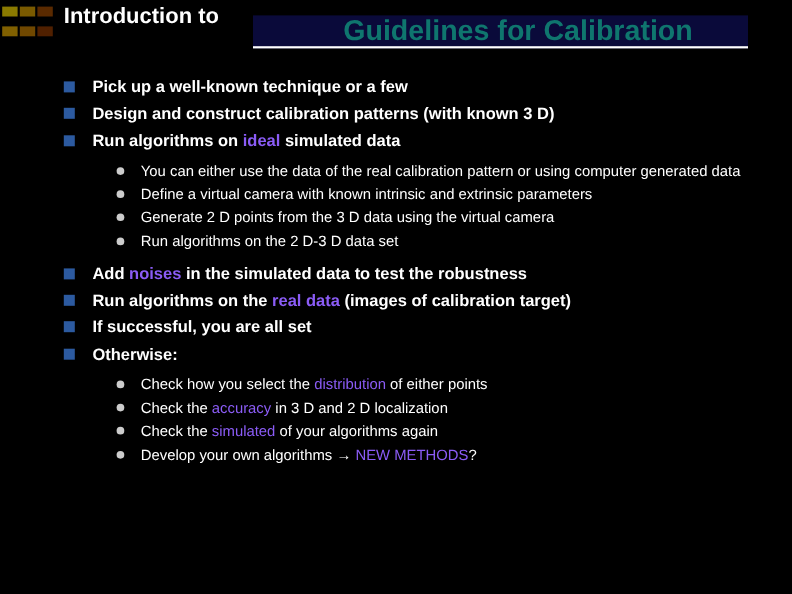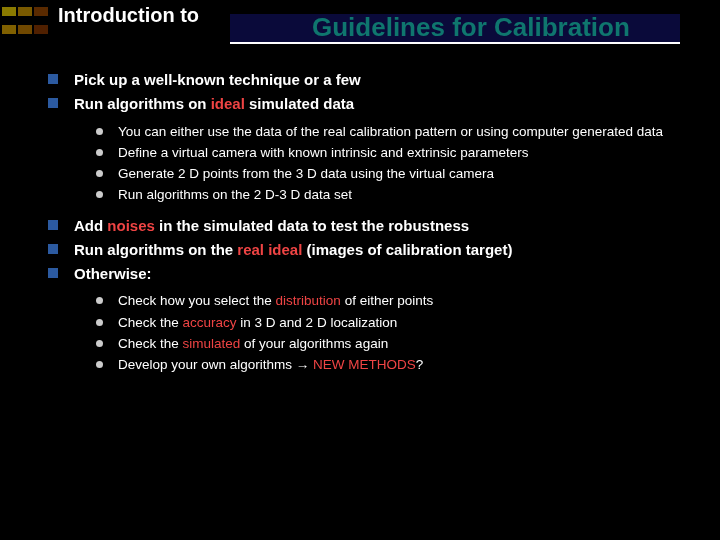--- a/index.html
+++ b/index.html
@@ -50,21 +50,21 @@
   }
   .title {
     position: absolute;
     left: 312px;
     top: 12px;
     font-size: 26px;
     font-weight: bold;
     color: #0f766e;
   }
   .content {
-    padding: 10px 20px 0 32px;
+    padding: 10px 20px 0 42px;
   }
   .l1 {
     list-style: none;
     margin: 0;
     padding: 0;
   }
   .l1 > li {
     position: relative;
     padding-left: 42px;
     font-size: 15px;
@@ -97,52 +97,54 @@
   .l2 > li::before {
     content: "";
     position: absolute;
     left: 64px;
     top: 6px;
     width: 7px;
     height: 7px;
     background: #ccc;
     border-radius: 50%;
   }
-  .red { color: #ef4444; }
+  .red { color: #8b5cf6; }
   .arrow { font-weight: normal; }
 </style>
 </head>
 <body>
 
 <div class="header">
   <div class="color-blocks">
     <div><span class="block b1"></span><span class="block b2"></span><span class="block b3"></span></div>
     <div class="row2"><span class="block b4"></span><span class="block b5"></span><span class="block b6"></span></div>
   </div>
   <div class="intro">
     <div>Introduction to</div>
   </div>
   <div class="titlebar"></div>
   <div class="title">Guidelines for Calibration</div>
 </div>
 
 <div class="content">
   <ul class="l1" id="list-a">
       <li><span>Pick up a well-known technique or a few</span></li>
+      <li><span>Design and construct calibration patterns (with known 3 D)</span></li>
       <li><span>Run algorithms on </span><span class="red">ideal</span><span> simulated data</span></li>
     </ul>
   <ul class="l2" id="sub-a">
       <li>You can either use the data of the real calibration pattern or using computer generated data</li>
       <li>Define a virtual camera with known intrinsic and extrinsic parameters</li>
       <li>Generate 2 D points from the 3 D data using the virtual camera</li>
       <li>Run algorithms on the 2 D-3 D data set</li>
     </ul>
   <ul class="l1" id="list-b">
       <li><span>Add </span><span class="red">noises</span><span> in the simulated data to test the robustness</span></li>
-      <li><span>Run algorithms on the </span><span class="red">real ideal</span><span> (images of calibration target)</span></li>
+      <li><span>Run algorithms on the </span><span class="red">real data</span><span> (images of calibration target)</span></li>
+      <li><span>If successful, you are all set</span></li>
       <li><span>Otherwise:</span></li>
     </ul>
   <ul class="l2" id="sub-b">
       <li><span>Check how you select the </span><span class="red">distribution</span><span>  of either points</span></li>
       <li><span>Check the </span><span class="red">accuracy</span><span> in 3 D and 2 D localization</span></li>
       <li><span>Check the </span><span class="red">simulated</span><span> of your algorithms again</span></li>
       <li><span>Develop your own algorithms </span><span class="arrow">→ </span><span class="red">NEW METHODS</span><span>?</span></li>
     </ul>
 </div>
 

